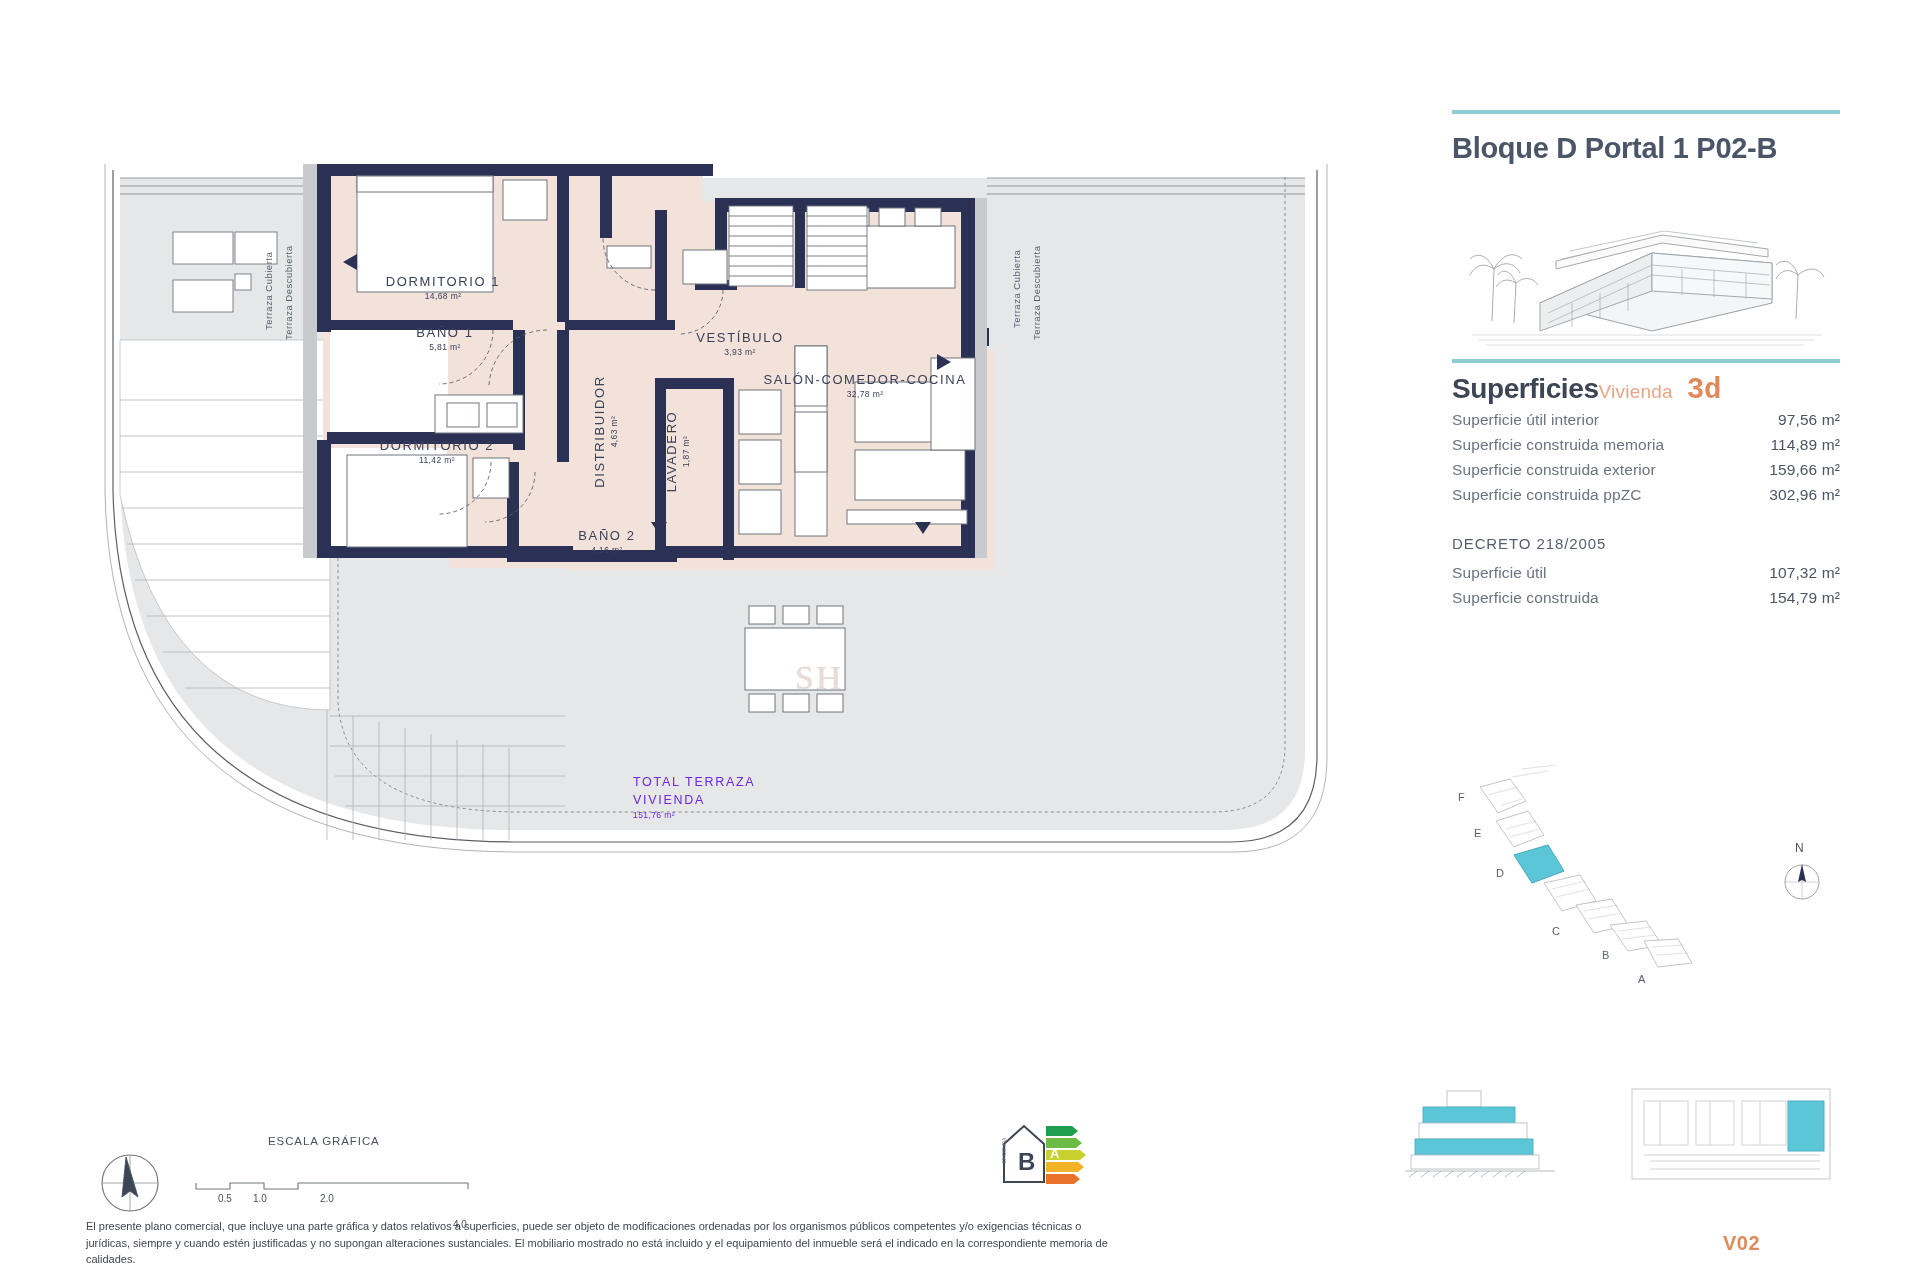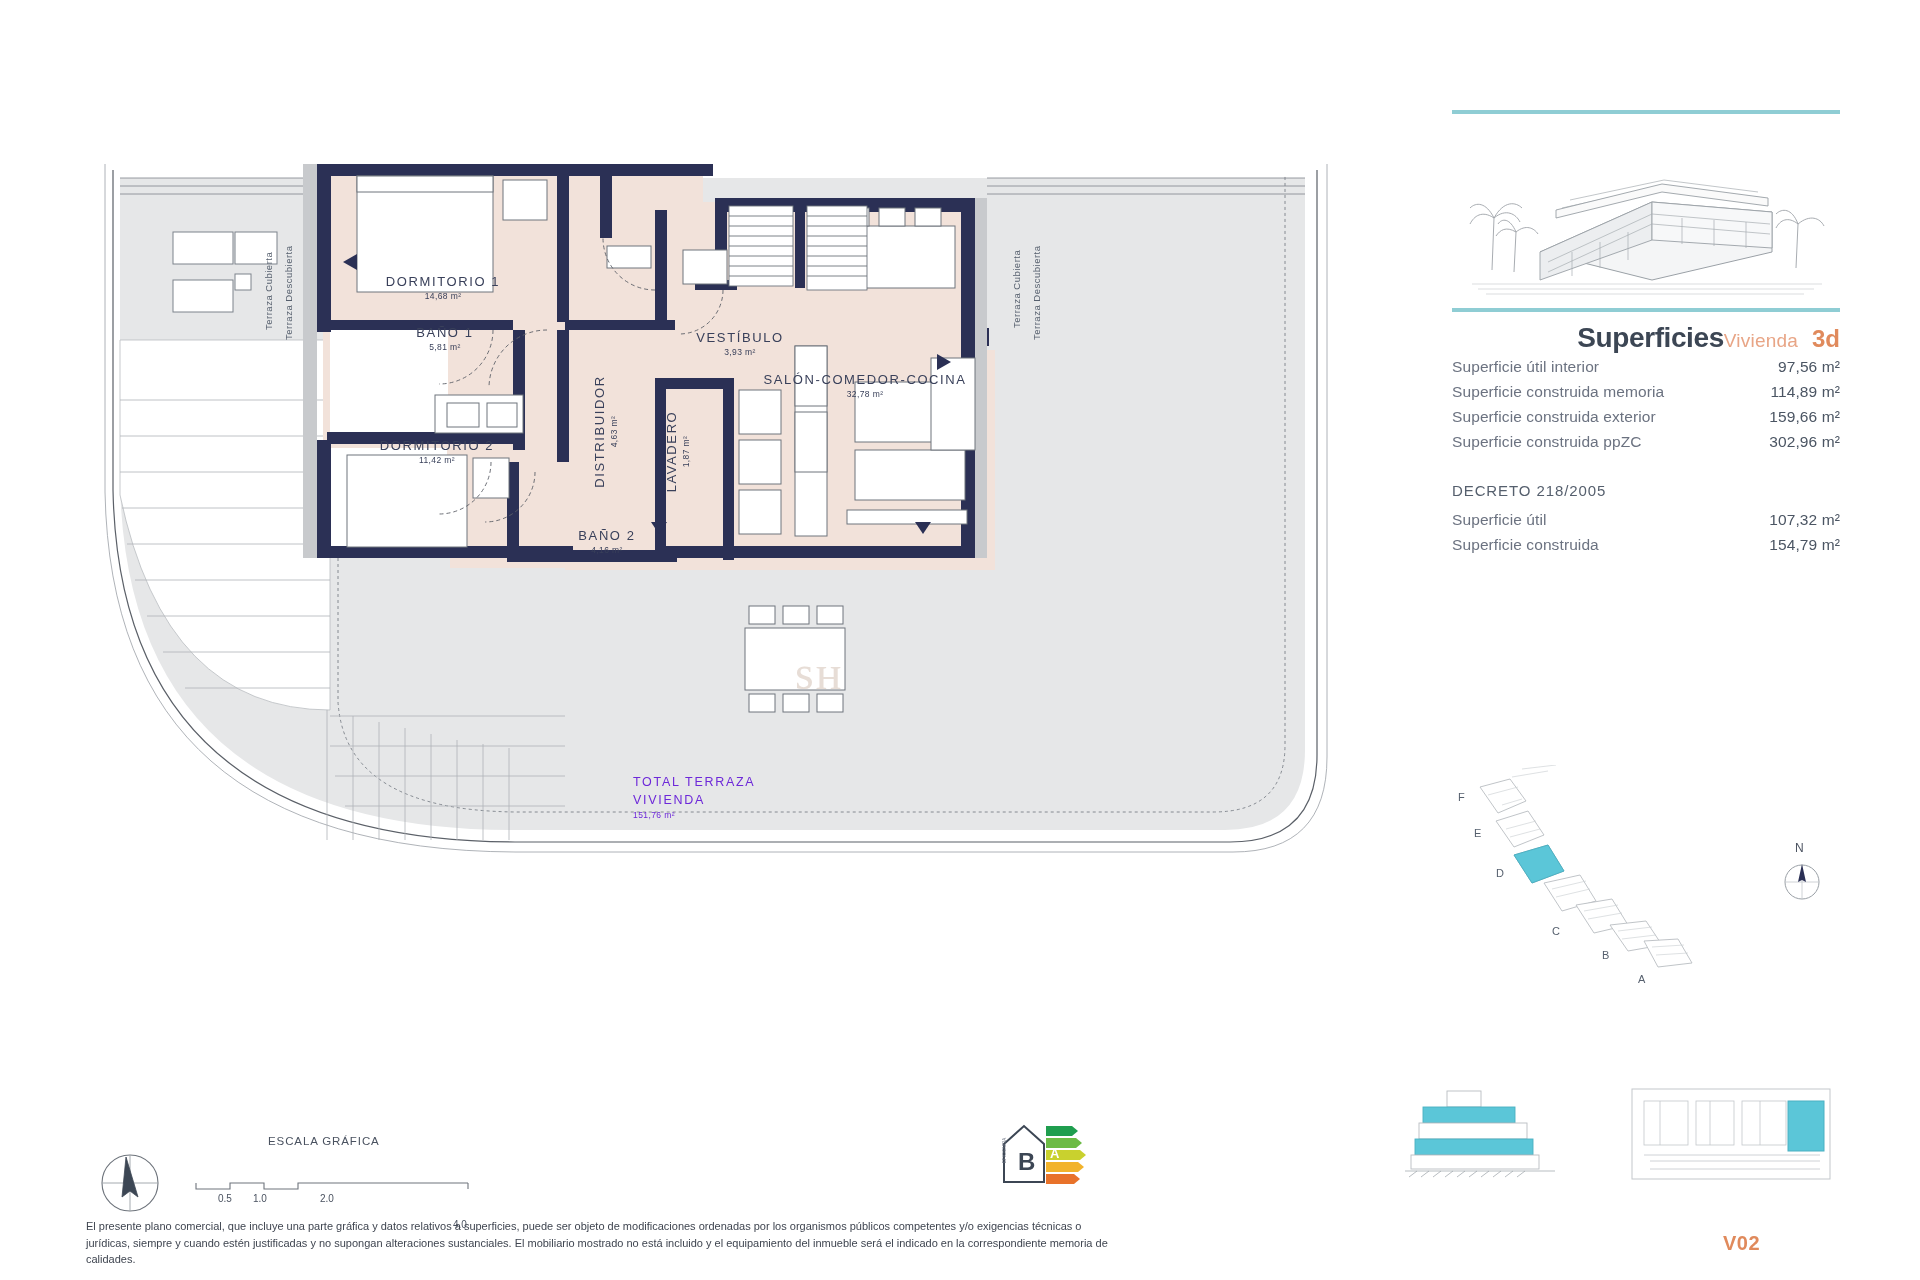--- a/index.html
+++ b/index.html
@@ -20,27 +20,27 @@
     font-size: 29px; font-weight: 700; color: #4a5568;
     letter-spacing: -0.3px; margin-top: 18px;
   }
 
   .render-box {
     margin-top: 26px; width: 100%; height: 160px;
     position: relative; overflow: hidden;
   }
 
   .sup-head {
-    display: flex; align-items: baseline; justify-content: flex-end;
+    display: flex; align-items: baseline; justify-content: flex-start;
     margin-top: 10px;
   }
   .sup-title { font-size: 28px; font-weight: 700; color: #3c4654; letter-spacing: -0.4px; }
   .sup-right { display: flex; align-items: baseline; gap: 14px; }
   .viv-label { font-size: 19px; color: #e8a586; letter-spacing: 0.2px; }
-  .viv-value { font-size: 24px; font-weight: 700; color: #e08a5c; }
+  .viv-value { font-size: 29px; font-weight: 700; color: #e08a5c; font-family: Liberation Mono, monospace; }
 
   .sup-table { }
   .sup-row {
     display: flex; justify-content: space-between; align-items: baseline;
     font-size: 15.5px; color: #6b7280; padding: 3.5px 0; letter-spacing: 0.1px;
   }
   .sup-row .val { color: #4b5563; white-space: nowrap; }
 
   .decreto-head {
     margin-top: 28px; font-size: 15px; color: #555f6d; letter-spacing: 0.9px;
@@ -343,20 +343,21 @@
       <div>TOTAL  TERRAZA</div>
       <div>VIVIENDA</div>
       <div class="ta">151,76 m²</div>
     </div>
 
     <div class="watermark">sн</div>
   </div>
 
   <div class="sidebar">
     <div class="rule"></div>
+    <div class="block-title">Bloque D Portal 1 P02-B</div>
 
     <div class="render-box">
       <svg width="388" height="160" viewBox="0 0 388 160">
         <rect x="0" y="0" width="388" height="160" fill="#ffffff"></rect>
 
         <g stroke="#9ea3a8" stroke-width="0.9" fill="none">
           <path d="M40,130 L42,78 M42,78 C30,70 22,76 18,84 M42,78 C54,68 64,74 68,82
                    M42,78 C34,62 24,62 18,68 M42,78 C52,60 64,62 70,68"></path>
           <path d="M62,132 L64,92 M64,92 C54,86 48,90 44,96 M64,92 C74,84 82,88 86,94
                    M64,92 C58,78 50,78 46,84"></path>

